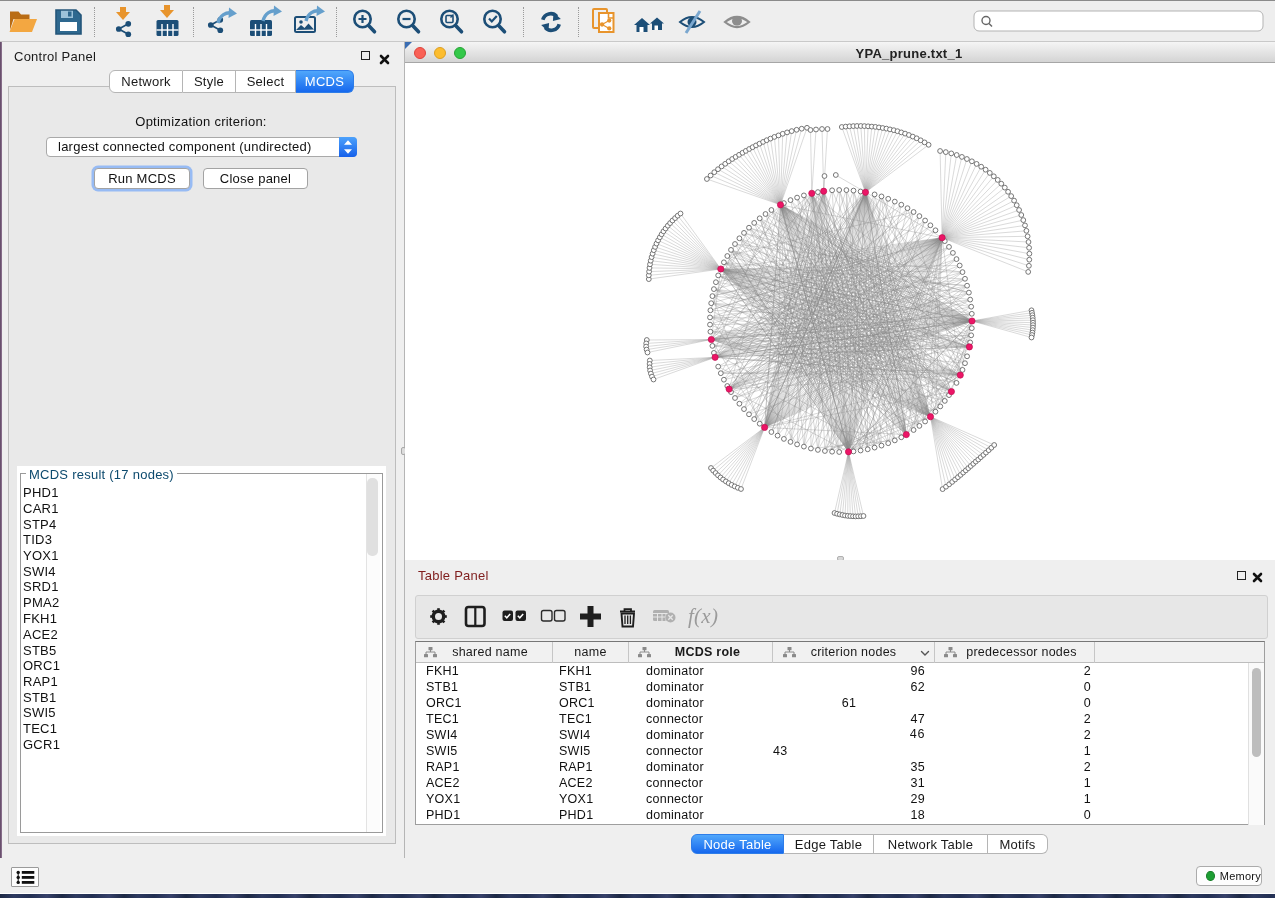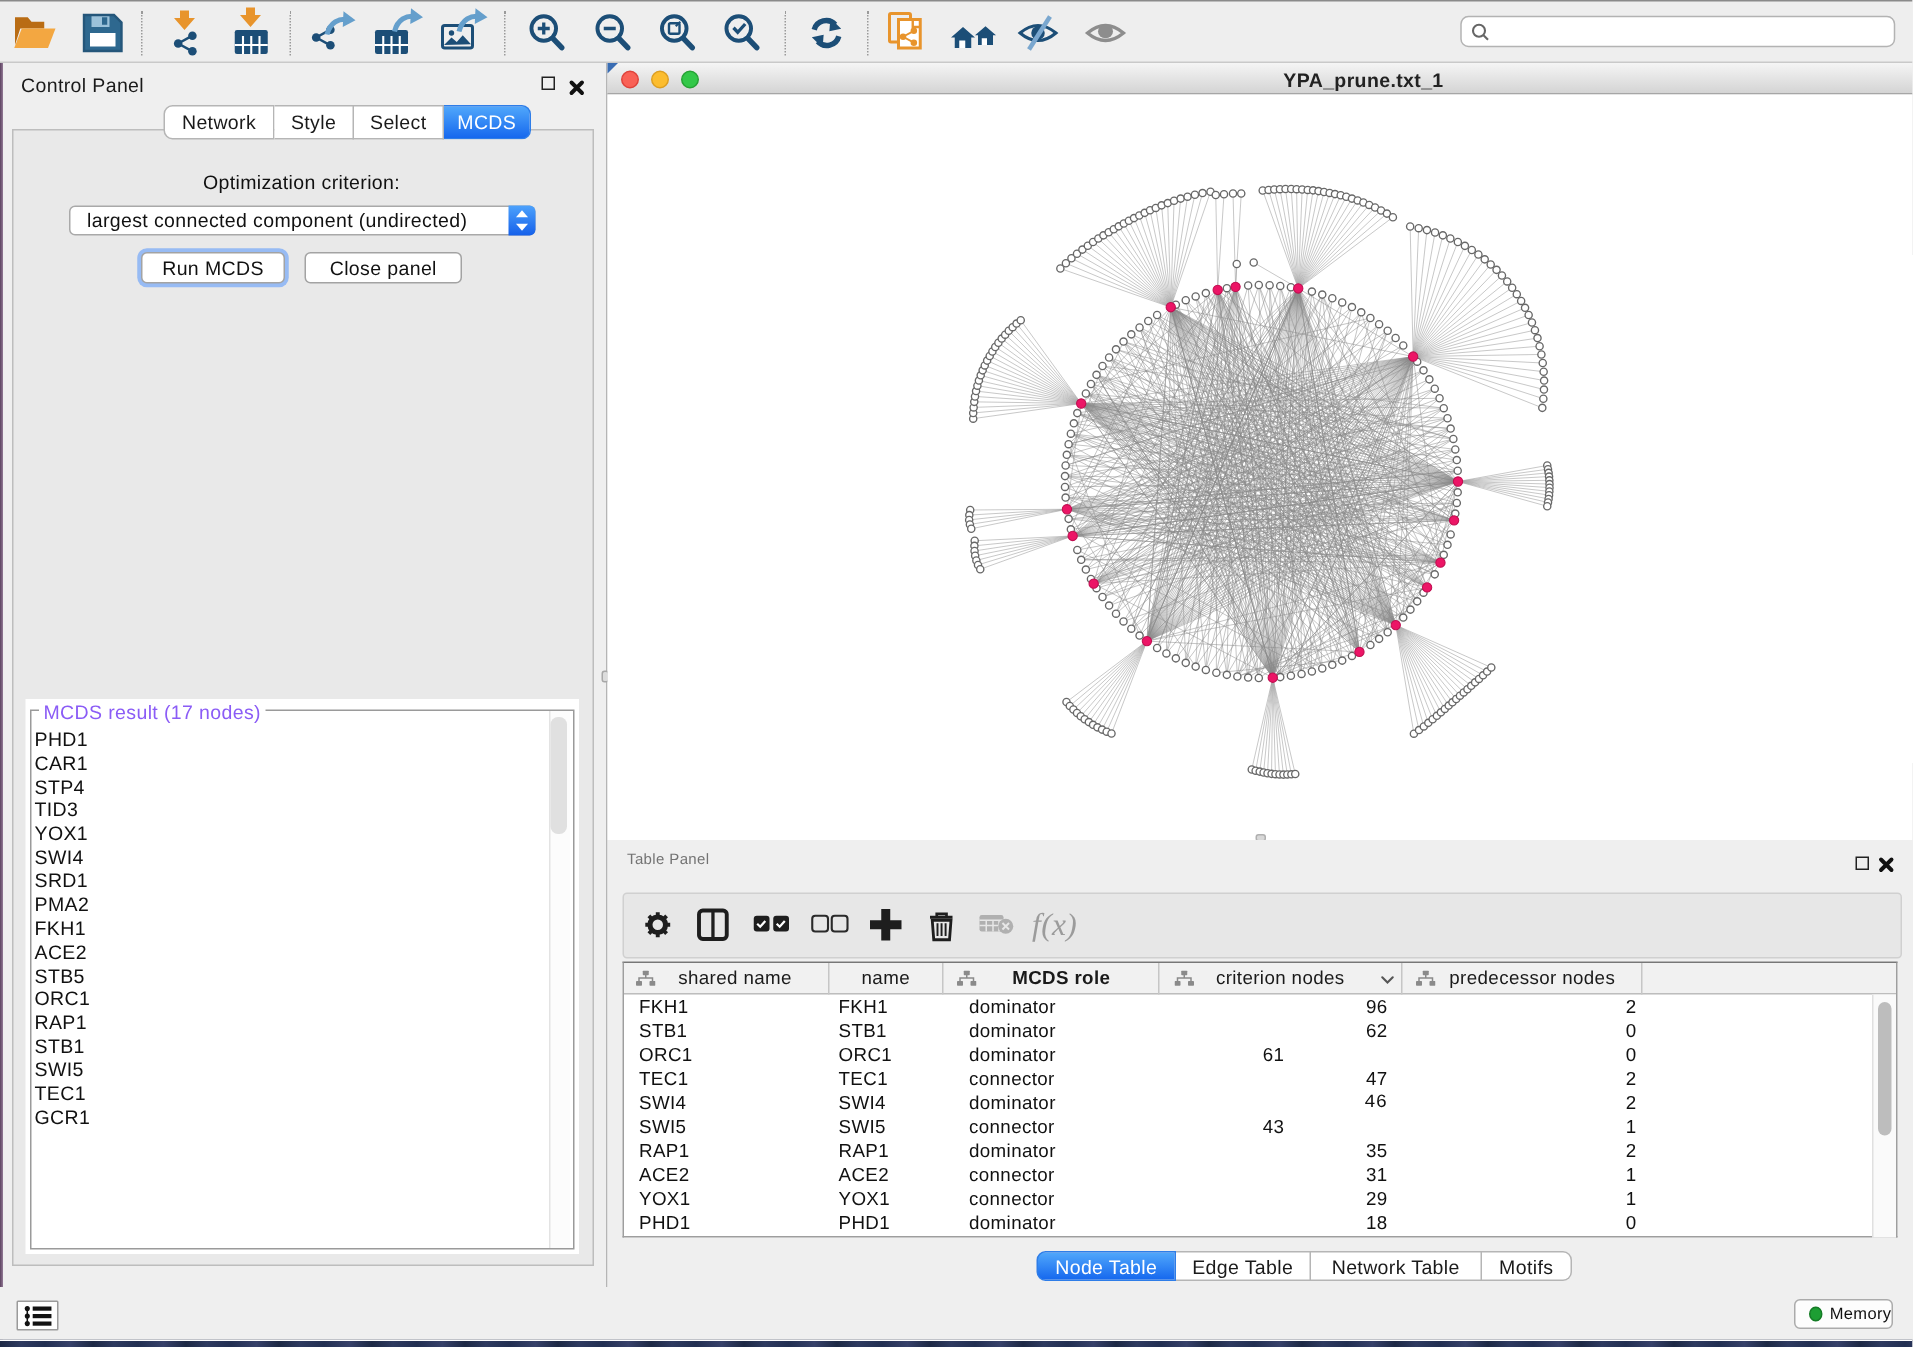--- a/index.html
+++ b/index.html
@@ -33,37 +33,37 @@
 #opt-label { left:0px; top:114px; width:402px; text-align:center; font-size:13px; color:#111; }
 #opt-select { left:46px; top:137px; width:311px; height:20px; background:#fff; border:1px solid #a9a9a9; border-radius:4px; font-size:13px; color:#111; line-height:18px; padding-left:11px; }
 #opt-stepper { left:339px; top:137px; width:18px; height:20px; border-radius:0 4px 4px 0; background:linear-gradient(#4da2fc,#1560ea); }
 .btn { position:absolute; background:#fff; border:1px solid #a3a3a3; border-radius:4px; font-size:13px; color:#111; display:flex; align-items:center; justify-content:center; }
 #btn-run { left:94px; top:168px; width:96px; height:21px; box-shadow:0 0 0 2.5px rgba(130,175,246,.8); }
 #btn-close { left:203px; top:168px; width:105px; height:21px; }
 
 
 #mcds-box { left:17px; top:466px; width:369px; height:370px; background:#fff; }
 #mcds-border { left:20px; top:473px; width:363px; height:360px; border:1px solid #9a9a9a; background:#fff; }
-#mcds-title { left:26px; top:467px; background:#fff; padding:0 3px; font-size:13px; color:#8b5cf6; }
+#mcds-title { left:26px; top:467px; background:#fff; padding:0 3px; font-size:13px; color:#0c4a6e; }
 .gene { position:absolute; left:23px; font-size:13px; color:#111; }
 #mcds-sb { left:366px; top:474px; width:14px; height:358px; background:#fcfcfc; border-left:1px solid #e3e3e3; }
 #mcds-thumb { left:367px; top:478px; width:11px; height:78px; background:#e0e0e0; border-radius:5px; }
 
 
 #vsplit { left:404px; top:42px; width:1px; height:816px; background:#b5b5b5; }
 #vsplit-h { left:401px; top:447px; width:5px; height:8px; background:#dcdcdc; border:1px solid #a8a8a8; border-radius:2px; }
 #net-titlebar { left:405px; top:42px; width:870px; height:21px; background:linear-gradient(#f5f5f5,#d4d4d4); border-bottom:1px solid #a6a6a6; }
 #net-title { left:405px; top:46px; width:1008px; text-align:center; font-size:13px; font-weight:bold; color:#222; }
 .tl { position:absolute; top:47px; width:12px; height:12px; border-radius:50%; }
 #net-canvas { left:405px; top:63px; width:870px; height:497px; background:#fff; }
 #hsplit-h { left:837px; top:556px; width:7px; height:5px; background:#d8d8d8; border:1px solid #b0b0b0; border-radius:2px; }
 
 
 #tpanel { left:405px; top:560px; width:870px; height:298px; background:#efefef; }
-#tp-title { left:418px; top:568px; font-size:10px; color:#737373; }
+#tp-title { left:418px; top:568px; font-size:13px; color:#7f1d1d; }
 #tp-max { left:1237px; top:571px; width:9px; height:9px; border:1.5px solid #222; }
 #tp-close { left:1252px; top:569px; width:11px; height:11px; }
 #tp-toolbar { left:415px; top:595px; width:853px; height:44px; background:#e7e7e7; border:1px solid #d0d0d0; border-radius:3px; }
 
 #tbl { left:415px; top:641px; width:850px; height:184px; background:#fff; border:1px solid #9e9e9e; border-top:1px solid #777; }
 #tbl-head { position:absolute; left:0; top:0; width:848px; height:21px; background:#f1f1f1; border-bottom:1px solid #bdbdbd; }
 .th { position:absolute; top:0; height:21px; border-right:1px solid #c6c6c6; font-size:12.5px; color:#1a1a1a; }
 .th .lbl { position:absolute; top:3px; width:100%; text-align:center; }
 .cell { position:absolute; font-size:12.5px; color:#111; }
 #tbl-sb { position:absolute; left:832px; top:21px; width:16px; height:162px; background:#fafafa; border-left:1px solid #e0e0e0; }
@@ -1399,21 +1399,21 @@
       <div class="cell" style="left:357px;top:70px;width:152px;text-align:right;">47</div>
       <div class="cell" style="left:519px;top:70px;width:156px;text-align:right;">2</div>
       <div class="cell" style="left:10px;top:86px;">SWI4</div>
       <div class="cell" style="left:143px;top:86px;">SWI4</div>
       <div class="cell" style="left:230px;top:86px;">dominator</div>
       <div class="cell" style="left:357px;top:86px;width:152px;text-align:right;font-family:Liberation Mono, monospace;">46</div>
       <div class="cell" style="left:519px;top:86px;width:156px;text-align:right;">2</div>
       <div class="cell" style="left:10px;top:102px;">SWI5</div>
       <div class="cell" style="left:143px;top:102px;">SWI5</div>
       <div class="cell" style="left:230px;top:102px;">connector</div>
-      <div class="cell" style="left:357px;top:102px;width:152px;text-align:center;">43</div>
+      <div class="cell" style="left:357px;top:102px;width:152px;text-align:left;">43</div>
       <div class="cell" style="left:519px;top:102px;width:156px;text-align:right;">1</div>
       <div class="cell" style="left:10px;top:118px;">RAP1</div>
       <div class="cell" style="left:143px;top:118px;">RAP1</div>
       <div class="cell" style="left:230px;top:118px;">dominator</div>
       <div class="cell" style="left:357px;top:118px;width:152px;text-align:right;">35</div>
       <div class="cell" style="left:519px;top:118px;width:156px;text-align:right;">2</div>
       <div class="cell" style="left:10px;top:134px;">ACE2</div>
       <div class="cell" style="left:143px;top:134px;">ACE2</div>
       <div class="cell" style="left:230px;top:134px;">connector</div>
       <div class="cell" style="left:357px;top:134px;width:152px;text-align:right;">31</div>

